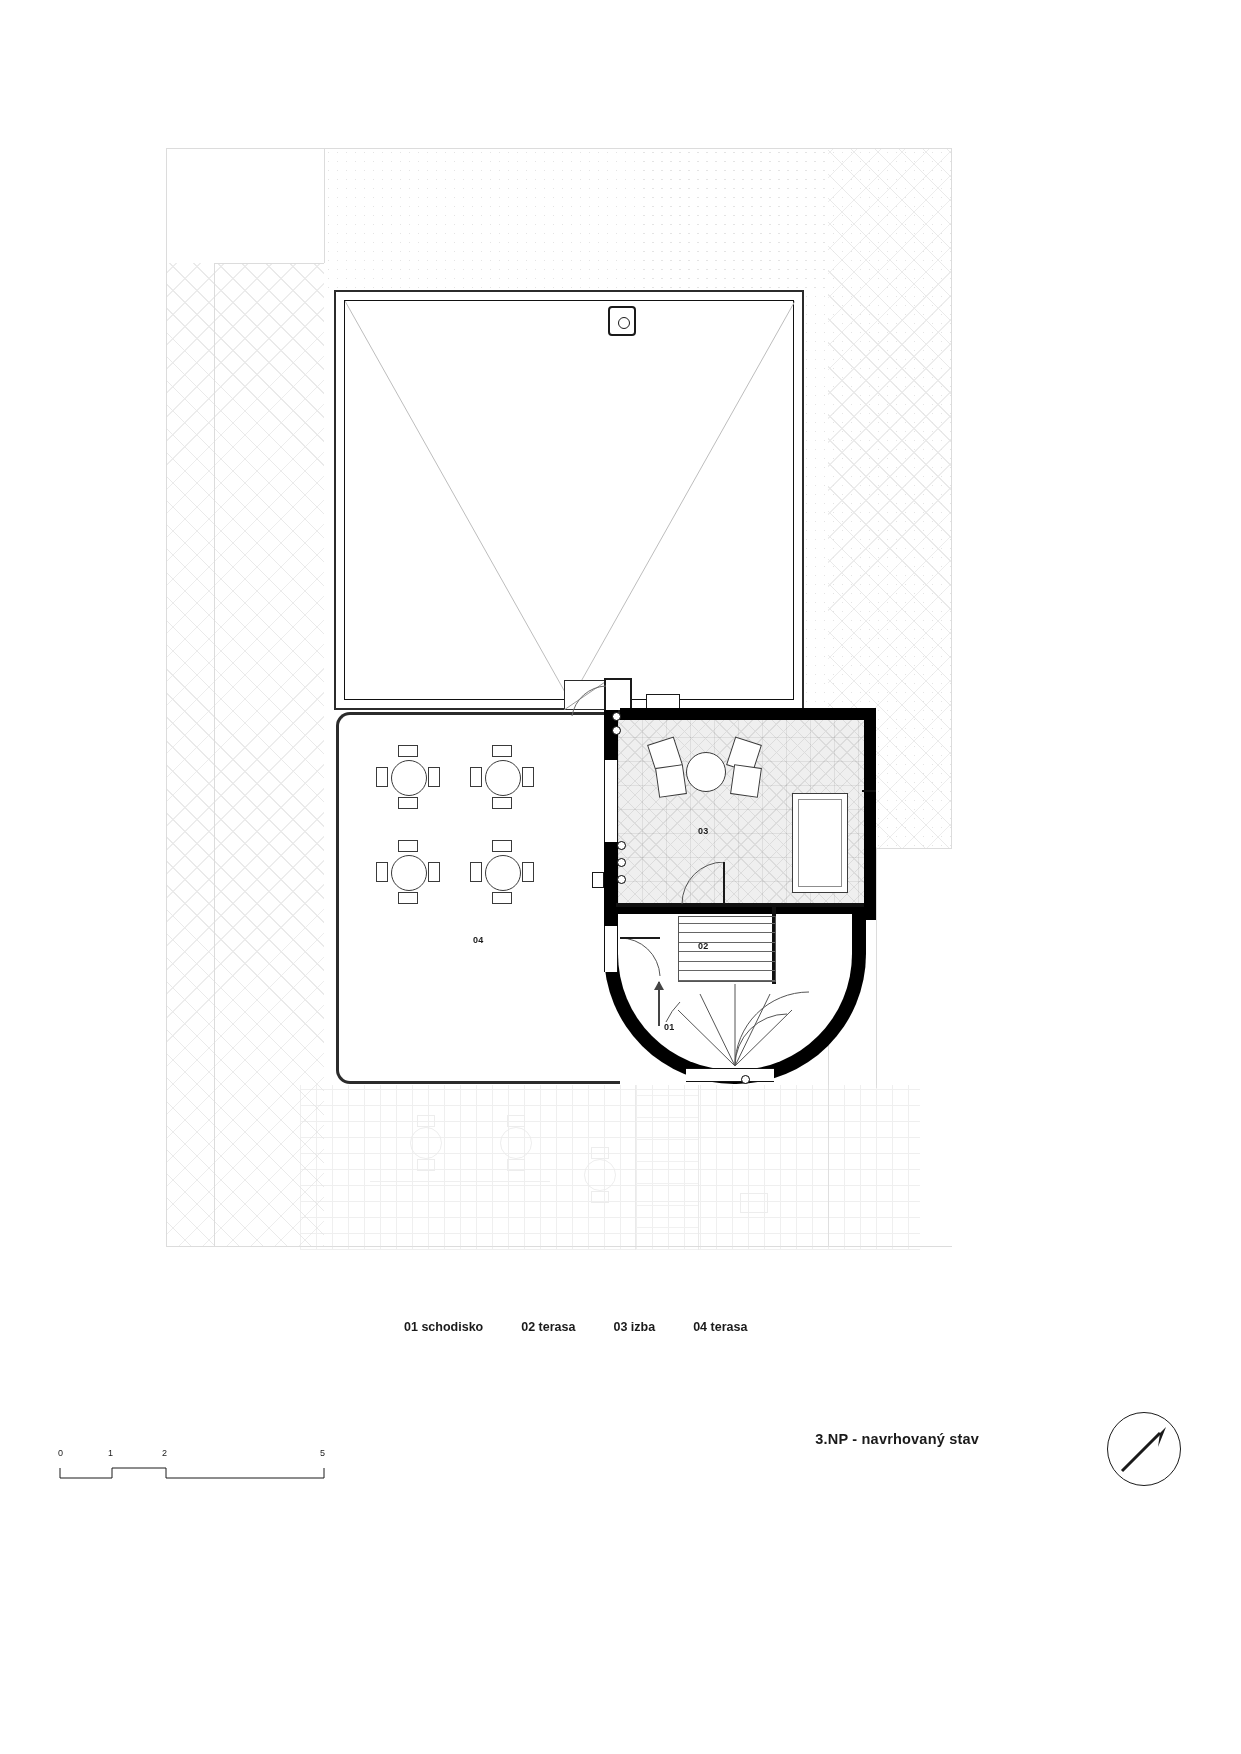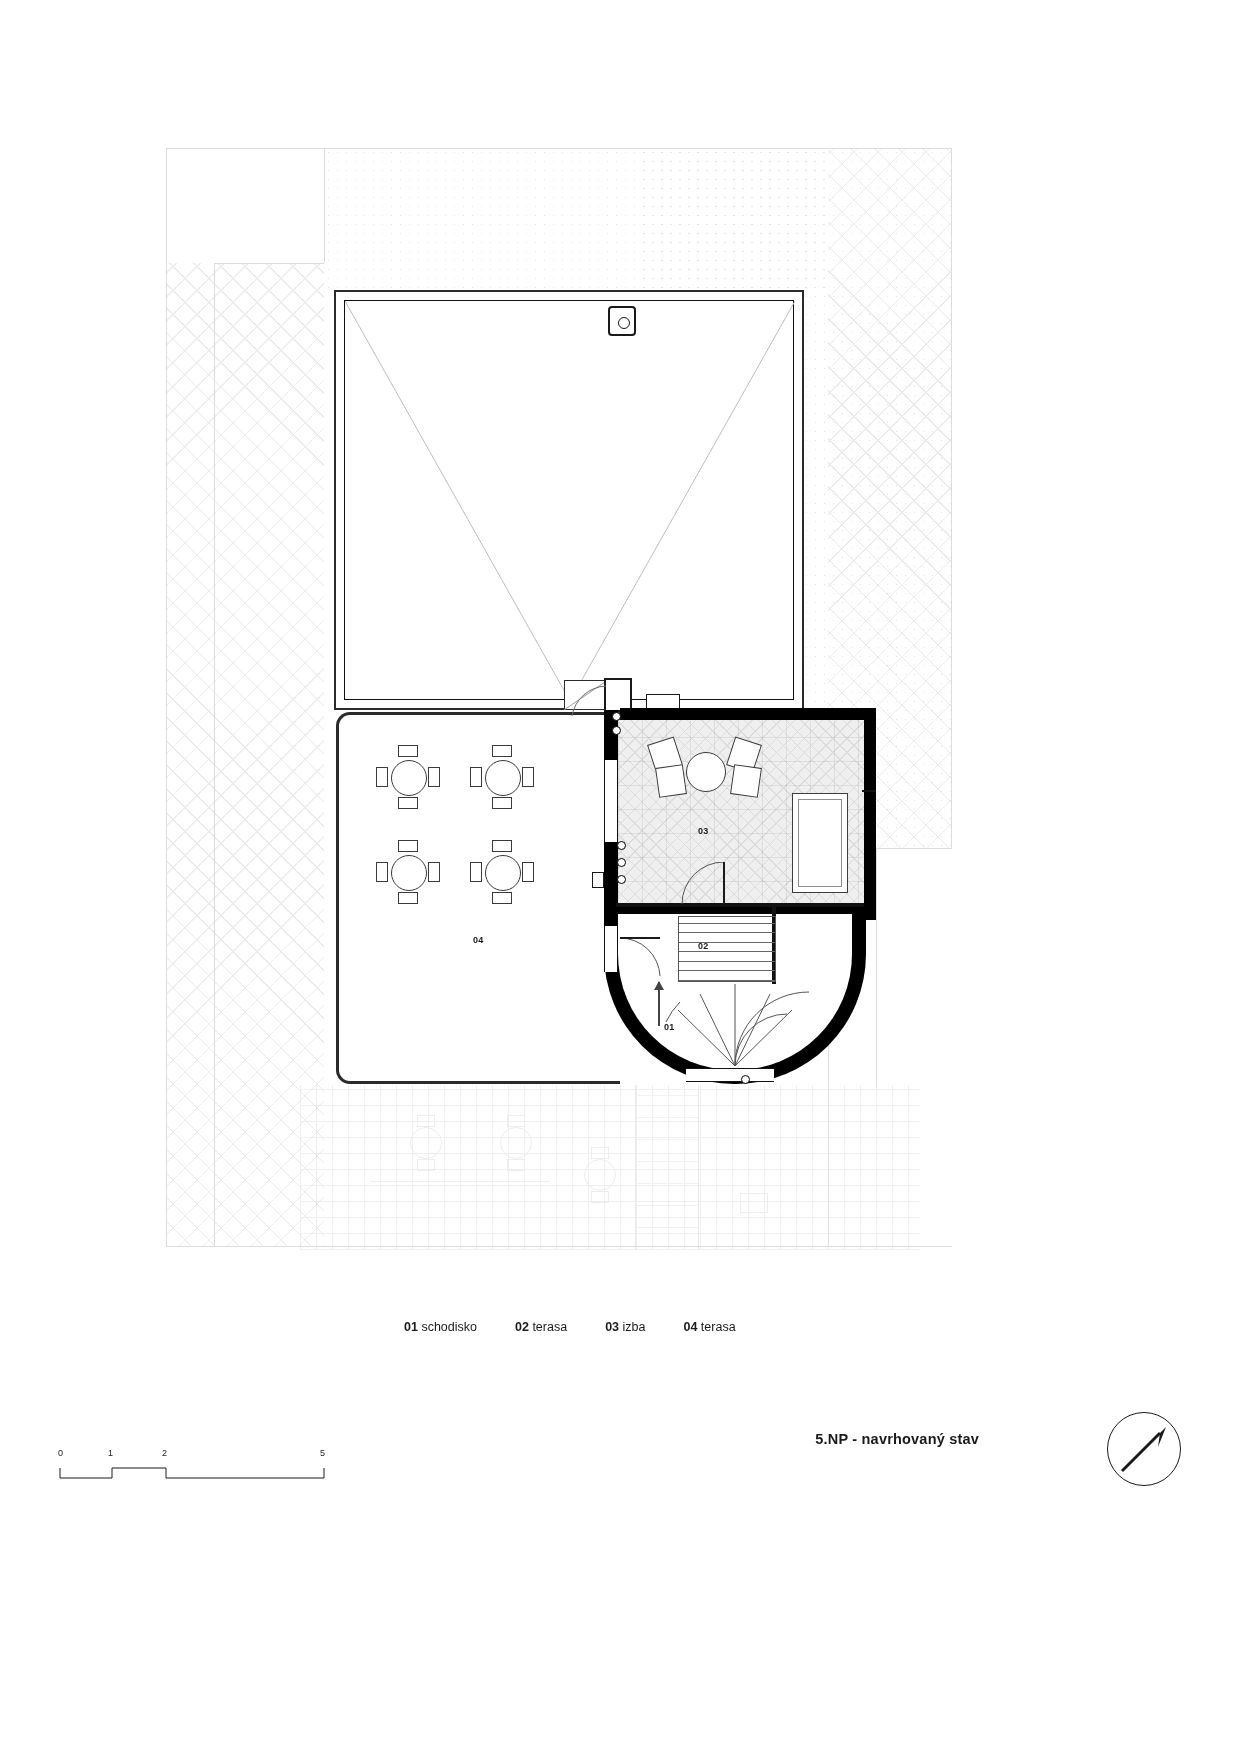--- a/index.html
+++ b/index.html
@@ -369,21 +369,21 @@
     position: absolute;
     left: 404px;
     top: 1320px;
     display: flex;
     gap: 38px;
     font-size: 12.5px;
     color: #1a1a1a;
   }
   .legend .item { white-space: nowrap; }
   .legend .num { font-weight: 700; }
-  .legend .lab { font-weight: 400; }
+  .legend .lab { font-weight: 700; }
 
   
   .title {
     position: absolute;
     right: 262px;
     top: 1431px;
     font-size: 14.5px;
     font-weight: 700;
     letter-spacing: .2px;
   }
@@ -608,21 +608,21 @@
     <div class="item">
       <span class="num">03</span>
       <span class="lab">izba</span>
     </div>
     <div class="item">
       <span class="num">04</span>
       <span class="lab">terasa</span>
     </div>
   </div>
 
-  <div class="title">5.NP - navrhovaný stav</div>
+  <div class="title">3.NP - navrhovaný stav</div>
 
   <div class="north">
     <svg width="72" height="72">
       <line x1="14" y1="58" x2="52" y2="20" stroke="#1a1a1a" stroke-width="3"></line>
       <polygon points="52,20 58,14 50,34" fill="#1a1a1a"></polygon>
     </svg>
   </div>
 
   <div class="scalebar">
     <div class="labels">

